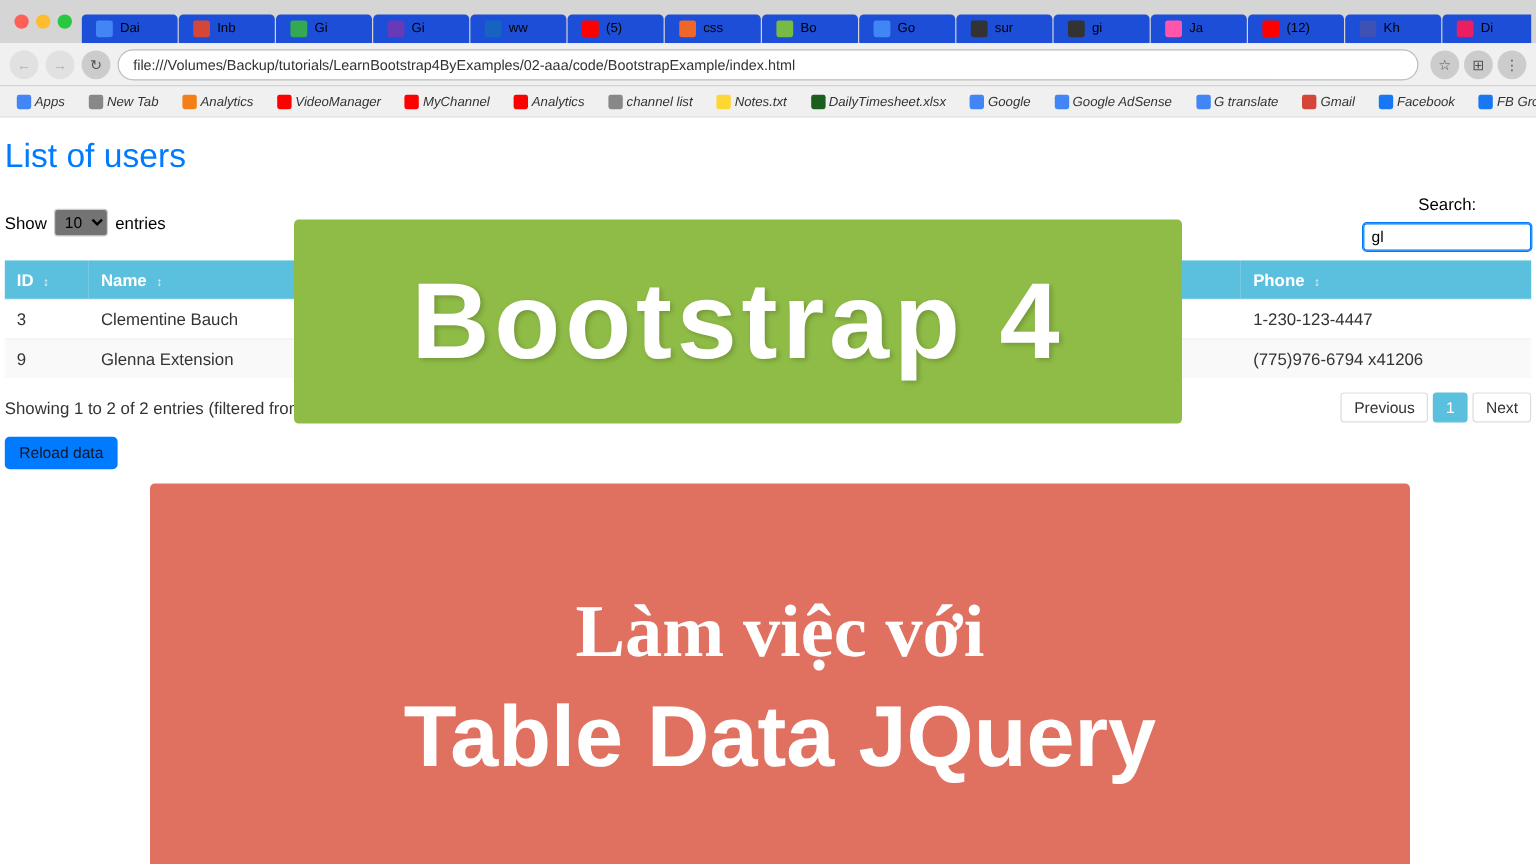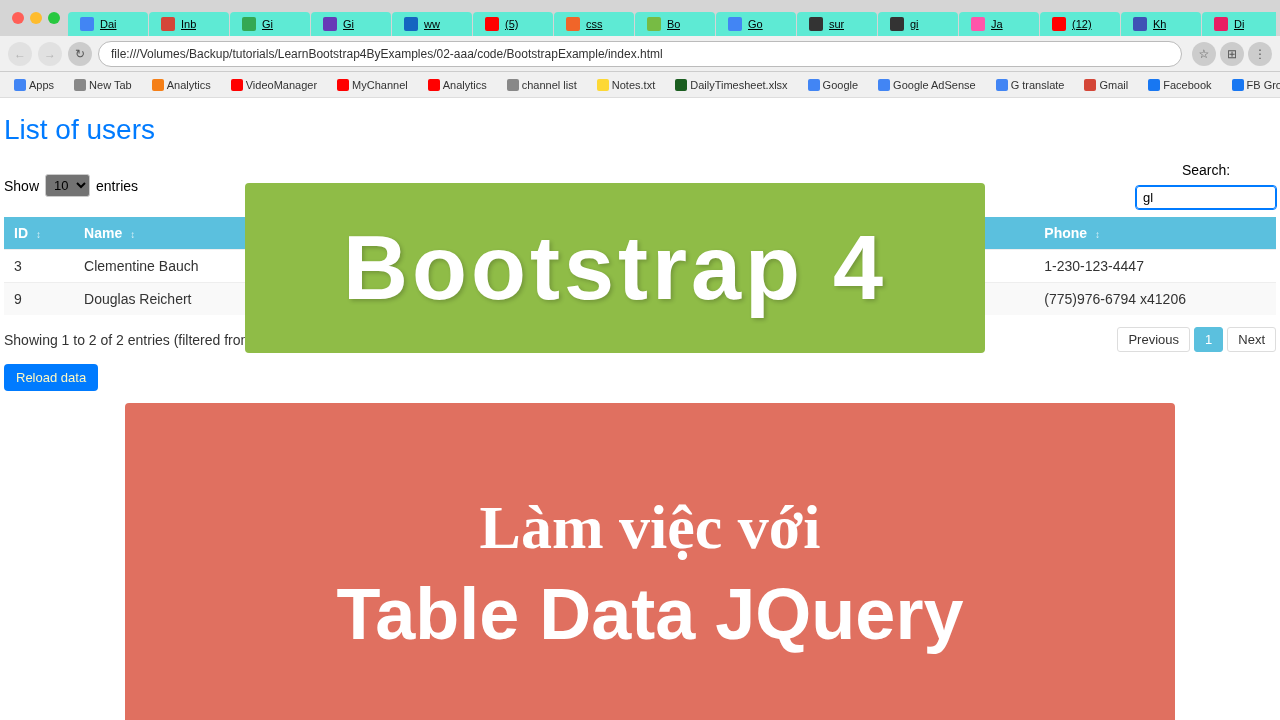--- a/index.html
+++ b/index.html
@@ -8,33 +8,32 @@
     
     .browser-chrome {
       background: #e8e8e8;
       width: 1280px;
       height: 720px;
       display: flex;
       flex-direction: column;
     }
 
     .tab {
-      background: #5eead4;
+      background: #1d4ed8;
       height: 24px;
       padding: 0 12px;
       font-size: 11px;
       display: flex;
       align-items: center;
       border-radius: 4px 4px 0 0;
       white-space: nowrap;
       gap: 6px;
       min-width: 80px;
       max-width: 160px;
       overflow: hidden;
-      text-decoration: underline;
     }
 
     .tab-favicon {
       width: 14px;
       height: 14px;
       background: #666;
       border-radius: 2px;
       flex-shrink: 0;
     }
 
@@ -97,20 +96,21 @@
 
     .bookmark-item {
       display: flex;
       align-items: center;
       gap: 3px;
       padding: 2px 6px;
       border-radius: 3px;
       cursor: pointer;
       white-space: nowrap;
       color: #333;
+      font-style: italic;
     }
 
     .bookmark-icon {
       width: 12px;
       height: 12px;
       background: #888;
       border-radius: 2px;
       flex-shrink: 0;
     }
 
@@ -238,21 +238,21 @@
     }
 
     .page-btn.active {
       background: #5bc0de;
       color: #fff;
       border-color: #5bc0de;
     }
 
     .reload-btn {
       background: #007bff;
-      color: #fef9c3;
+      color: #0f172a;
       border: none;
       border-radius: 4px;
       padding: 6px 12px;
       font-size: 13px;
       cursor: pointer;
     }
 
     
     .bootstrap-overlay {
       position: absolute;
@@ -534,21 +534,21 @@
 
       <tr>
             <td>3</td>
             <td>Clementine Bauch</td>
             <td>Nathan@yesenia.net</td>
             <td>Douglas Extension, Suite 847, McKenziehaven</td>
             <td>1-230-123-4447</td>
           </tr>
           <tr>
             <td>9</td>
-            <td>Douglas Reichert</td>
+            <td>Glenna Extension</td>
             <td>Chaim_McDermott@dana.io</td>
             <td>Dayna Park, Suite 449, Bartholomebury</td>
             <td>(775)976-6794 x41206</td>
           </tr>
         </tbody>
     </table>
 
     
     <div class="table-footer">
       <span class="showing-text">Showing 1 to 2 of 2 entries (filtered from 10 total entries)</span>

